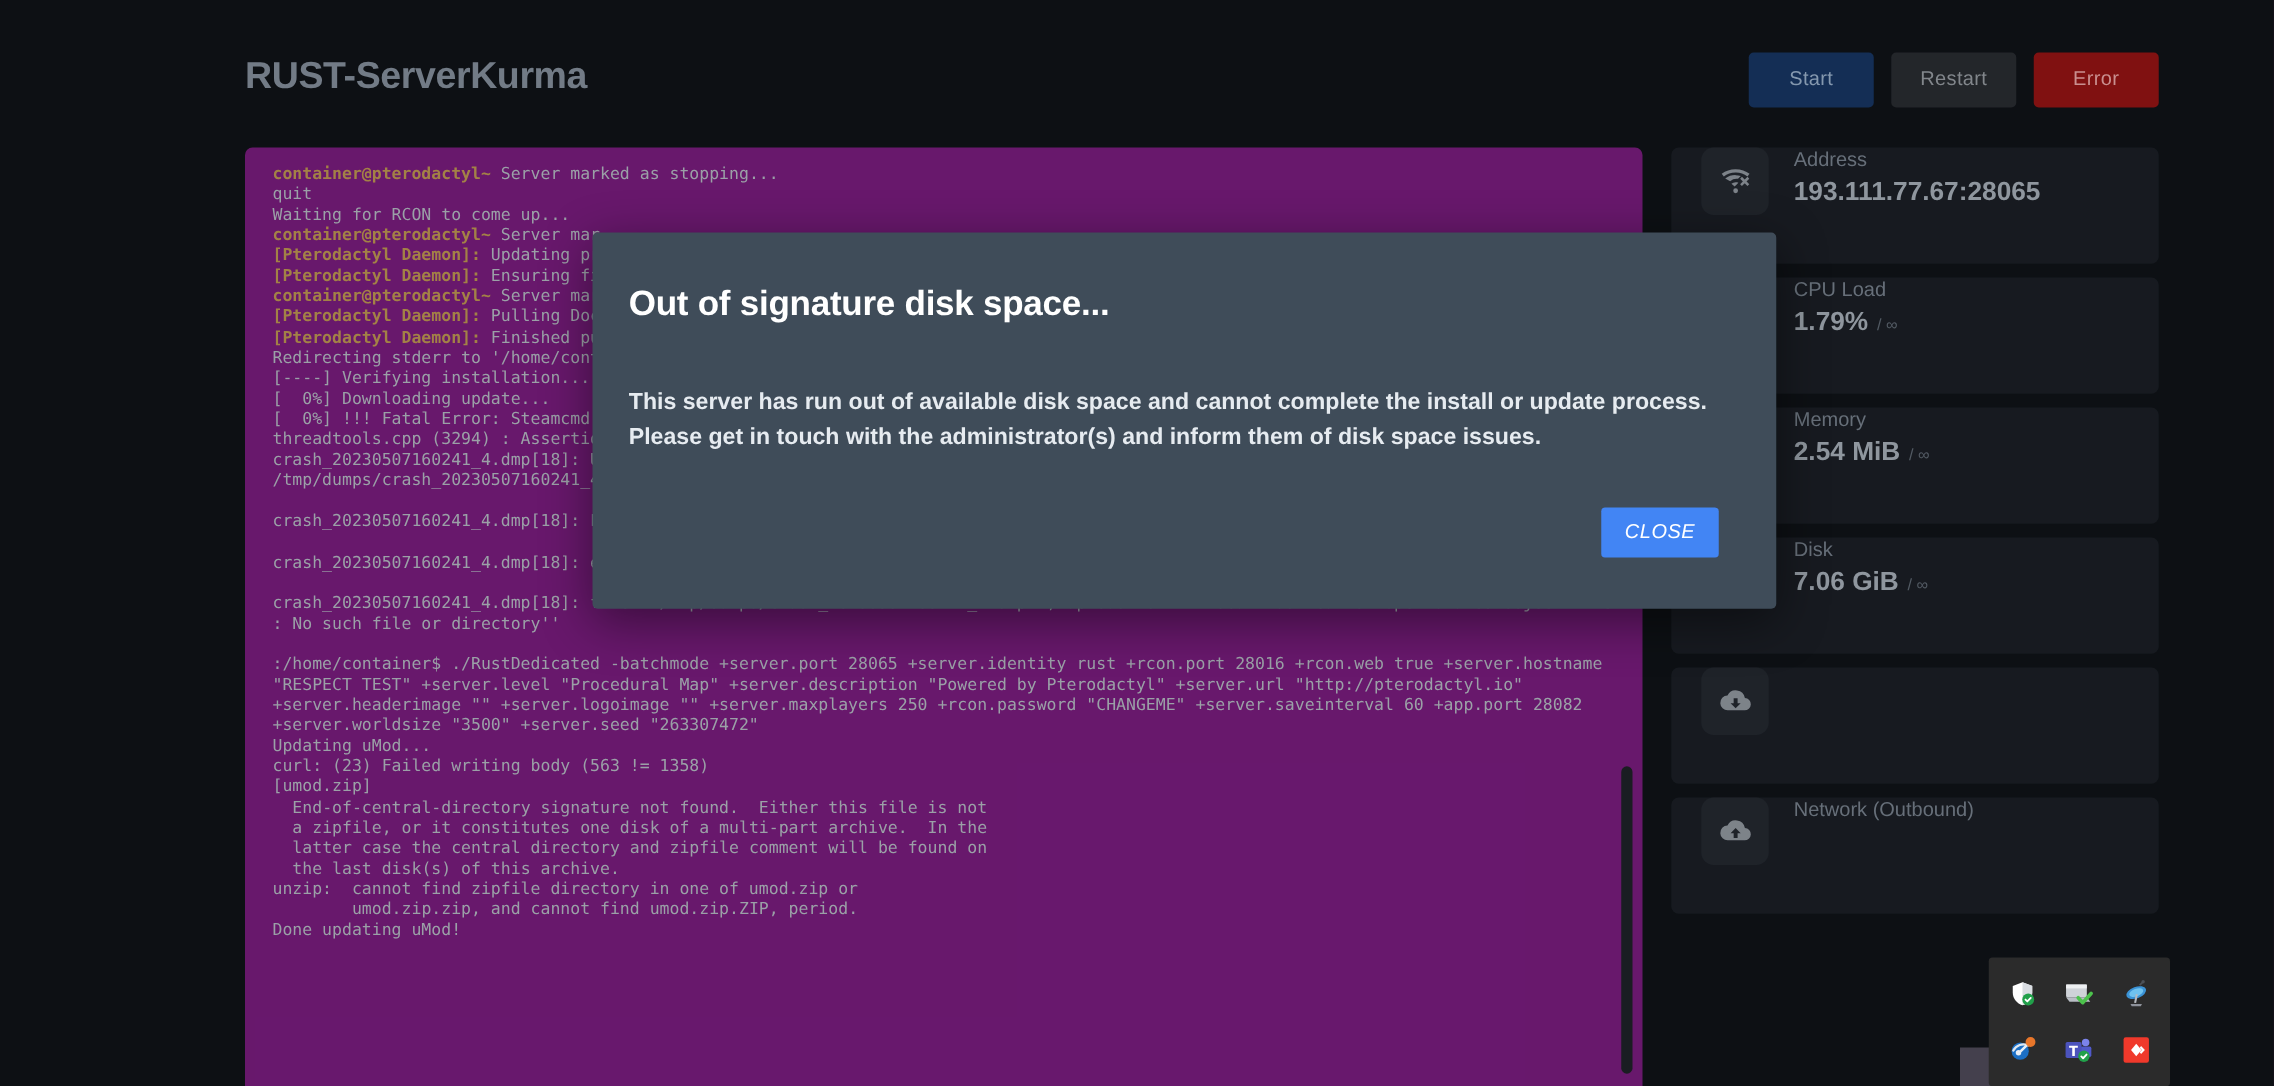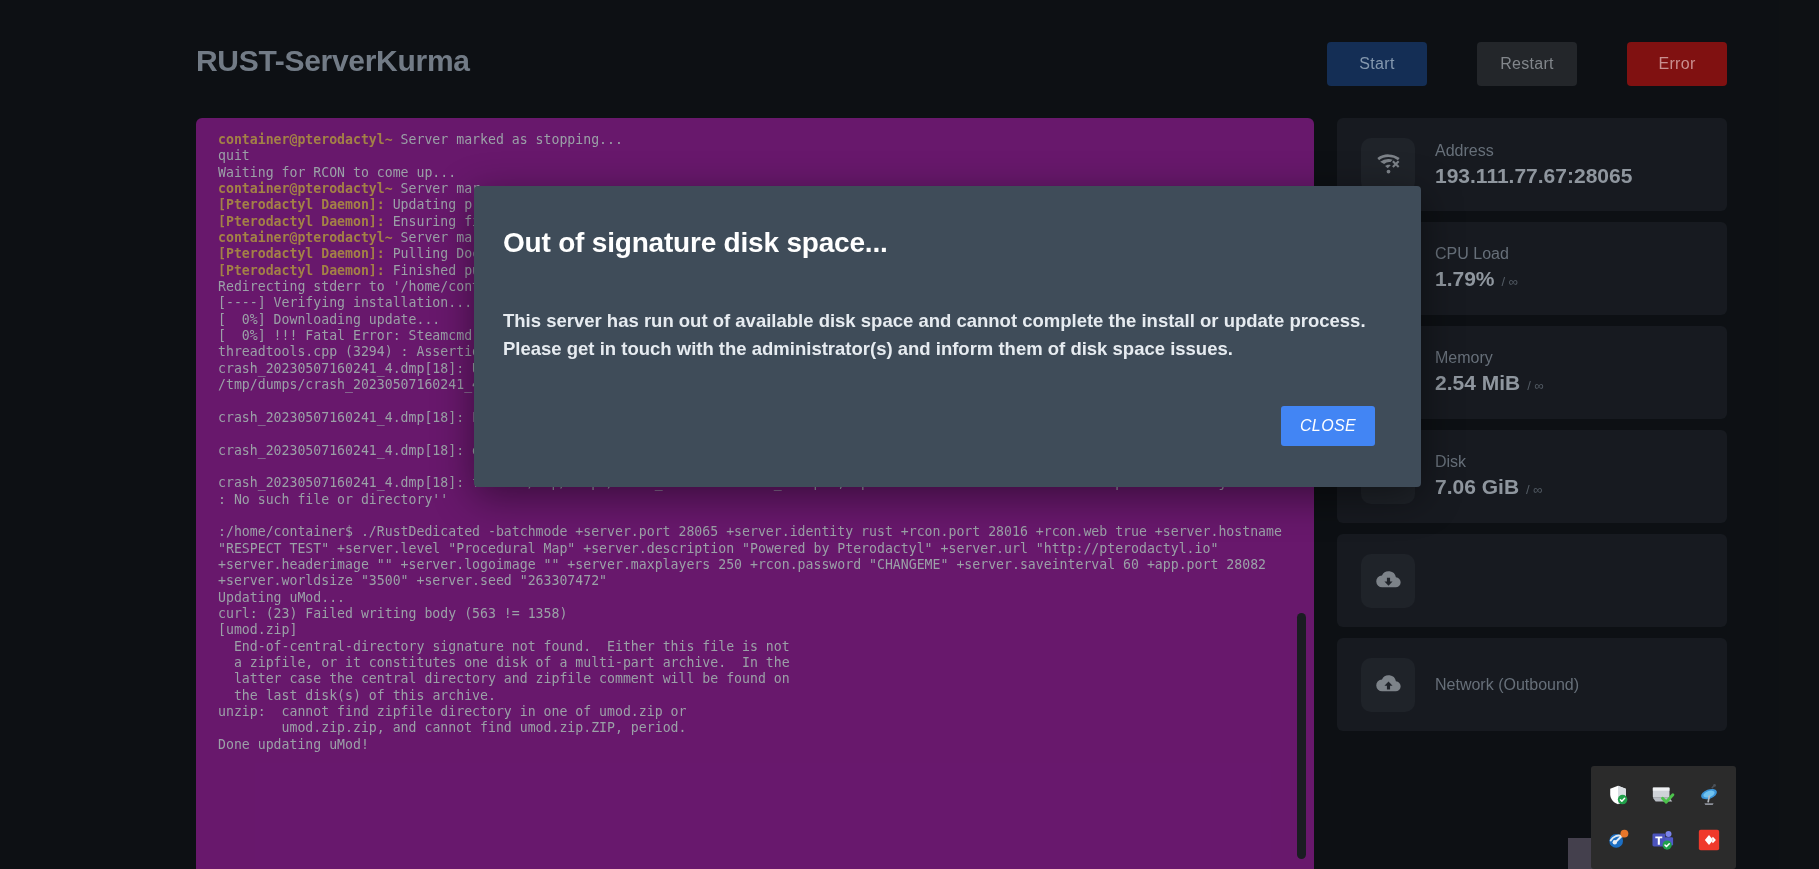--- a/index.html
+++ b/index.html
@@ -22,21 +22,21 @@
   }
   .actions {
     position: absolute; right: 92px; top: 42px;
     display: flex; gap: 14px;
   }
   .btn {
     height: 44px; min-width: 100px; padding: 0 22px;
     border: none; border-radius: 4px;
     font-family: "Liberation Sans", sans-serif;
     font-size: 16px; letter-spacing: 0.3px;
-    cursor: pointer; display: flex; align-items: center; justify-content: center; margin-left: 36px;
+    cursor: pointer; display: flex; align-items: center; justify-content: center;
   }
   .btn-start   { background: #16325c; color: #8fa4bc; width: 99px; }
   .btn-restart { background: #26292e; color: #8c9196; width: 97px; }
   .btn-stop    { background: #8a1313; color: #d99a9a; width: 98px; }
 
   
   .console-wrap {
     position: absolute; left: 196px; top: 118px;
     width: 1118px; height: 751px;
     background: #701a75; border-radius: 6px 6px 0 0;
@@ -62,21 +62,21 @@
     background: #1d2025; border-radius: 6px;
   }
 
   
   .sidebar {
     position: absolute; left: 1337px; top: 118px;
     width: 390px; display: flex; flex-direction: column; gap: 11px;
   }
   .stat-card {
     height: 93px; background: #191d23; border-radius: 6px;
-    display: flex; align-items: center; padding: 0 24px;
+    display: flex; align-items: flex-start; padding: 0 24px;
   }
   .stat-icon {
     width: 54px; height: 54px; min-width: 54px; border-radius: 10px;
     background: #22262d; display: flex; align-items: center; justify-content: center;
     margin-right: 20px; color: #878d94;
   }
   .stat-body { display: flex; flex-direction: column; justify-content: center; }
   .stat-label { font-size: 16px; color: #6f7883; line-height: 22px; }
   .stat-value {
     font-size: 21px; font-weight: 700; color: #9aa2ab; line-height: 27px;

